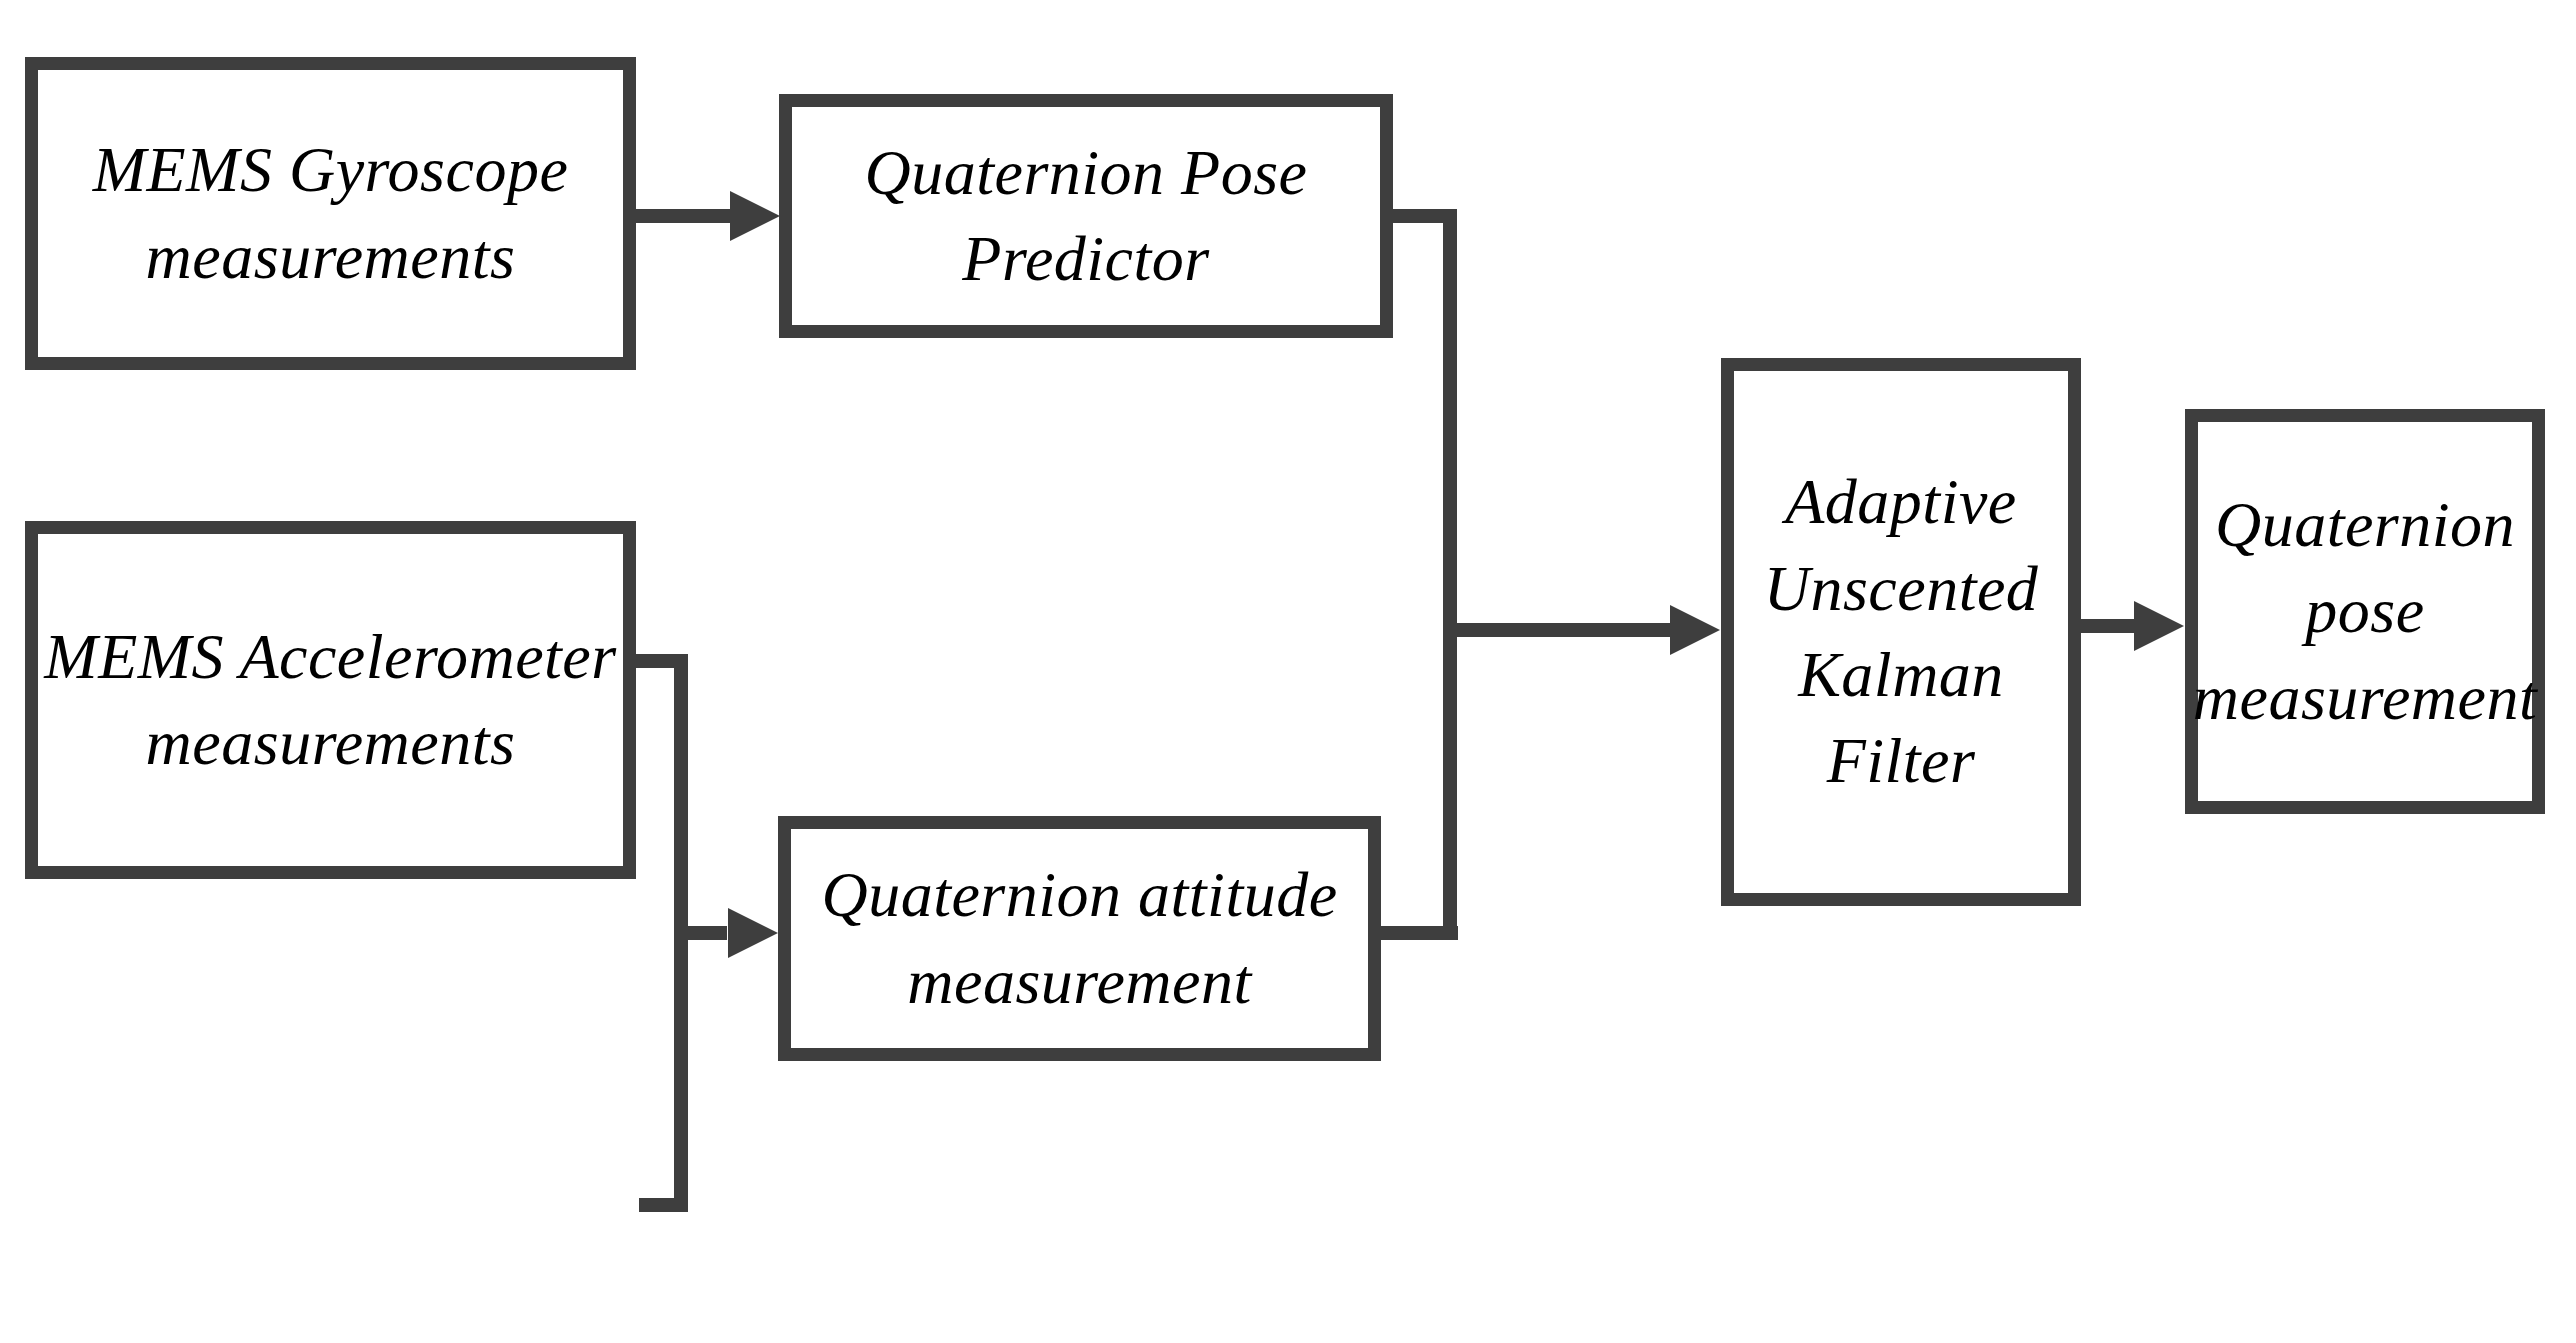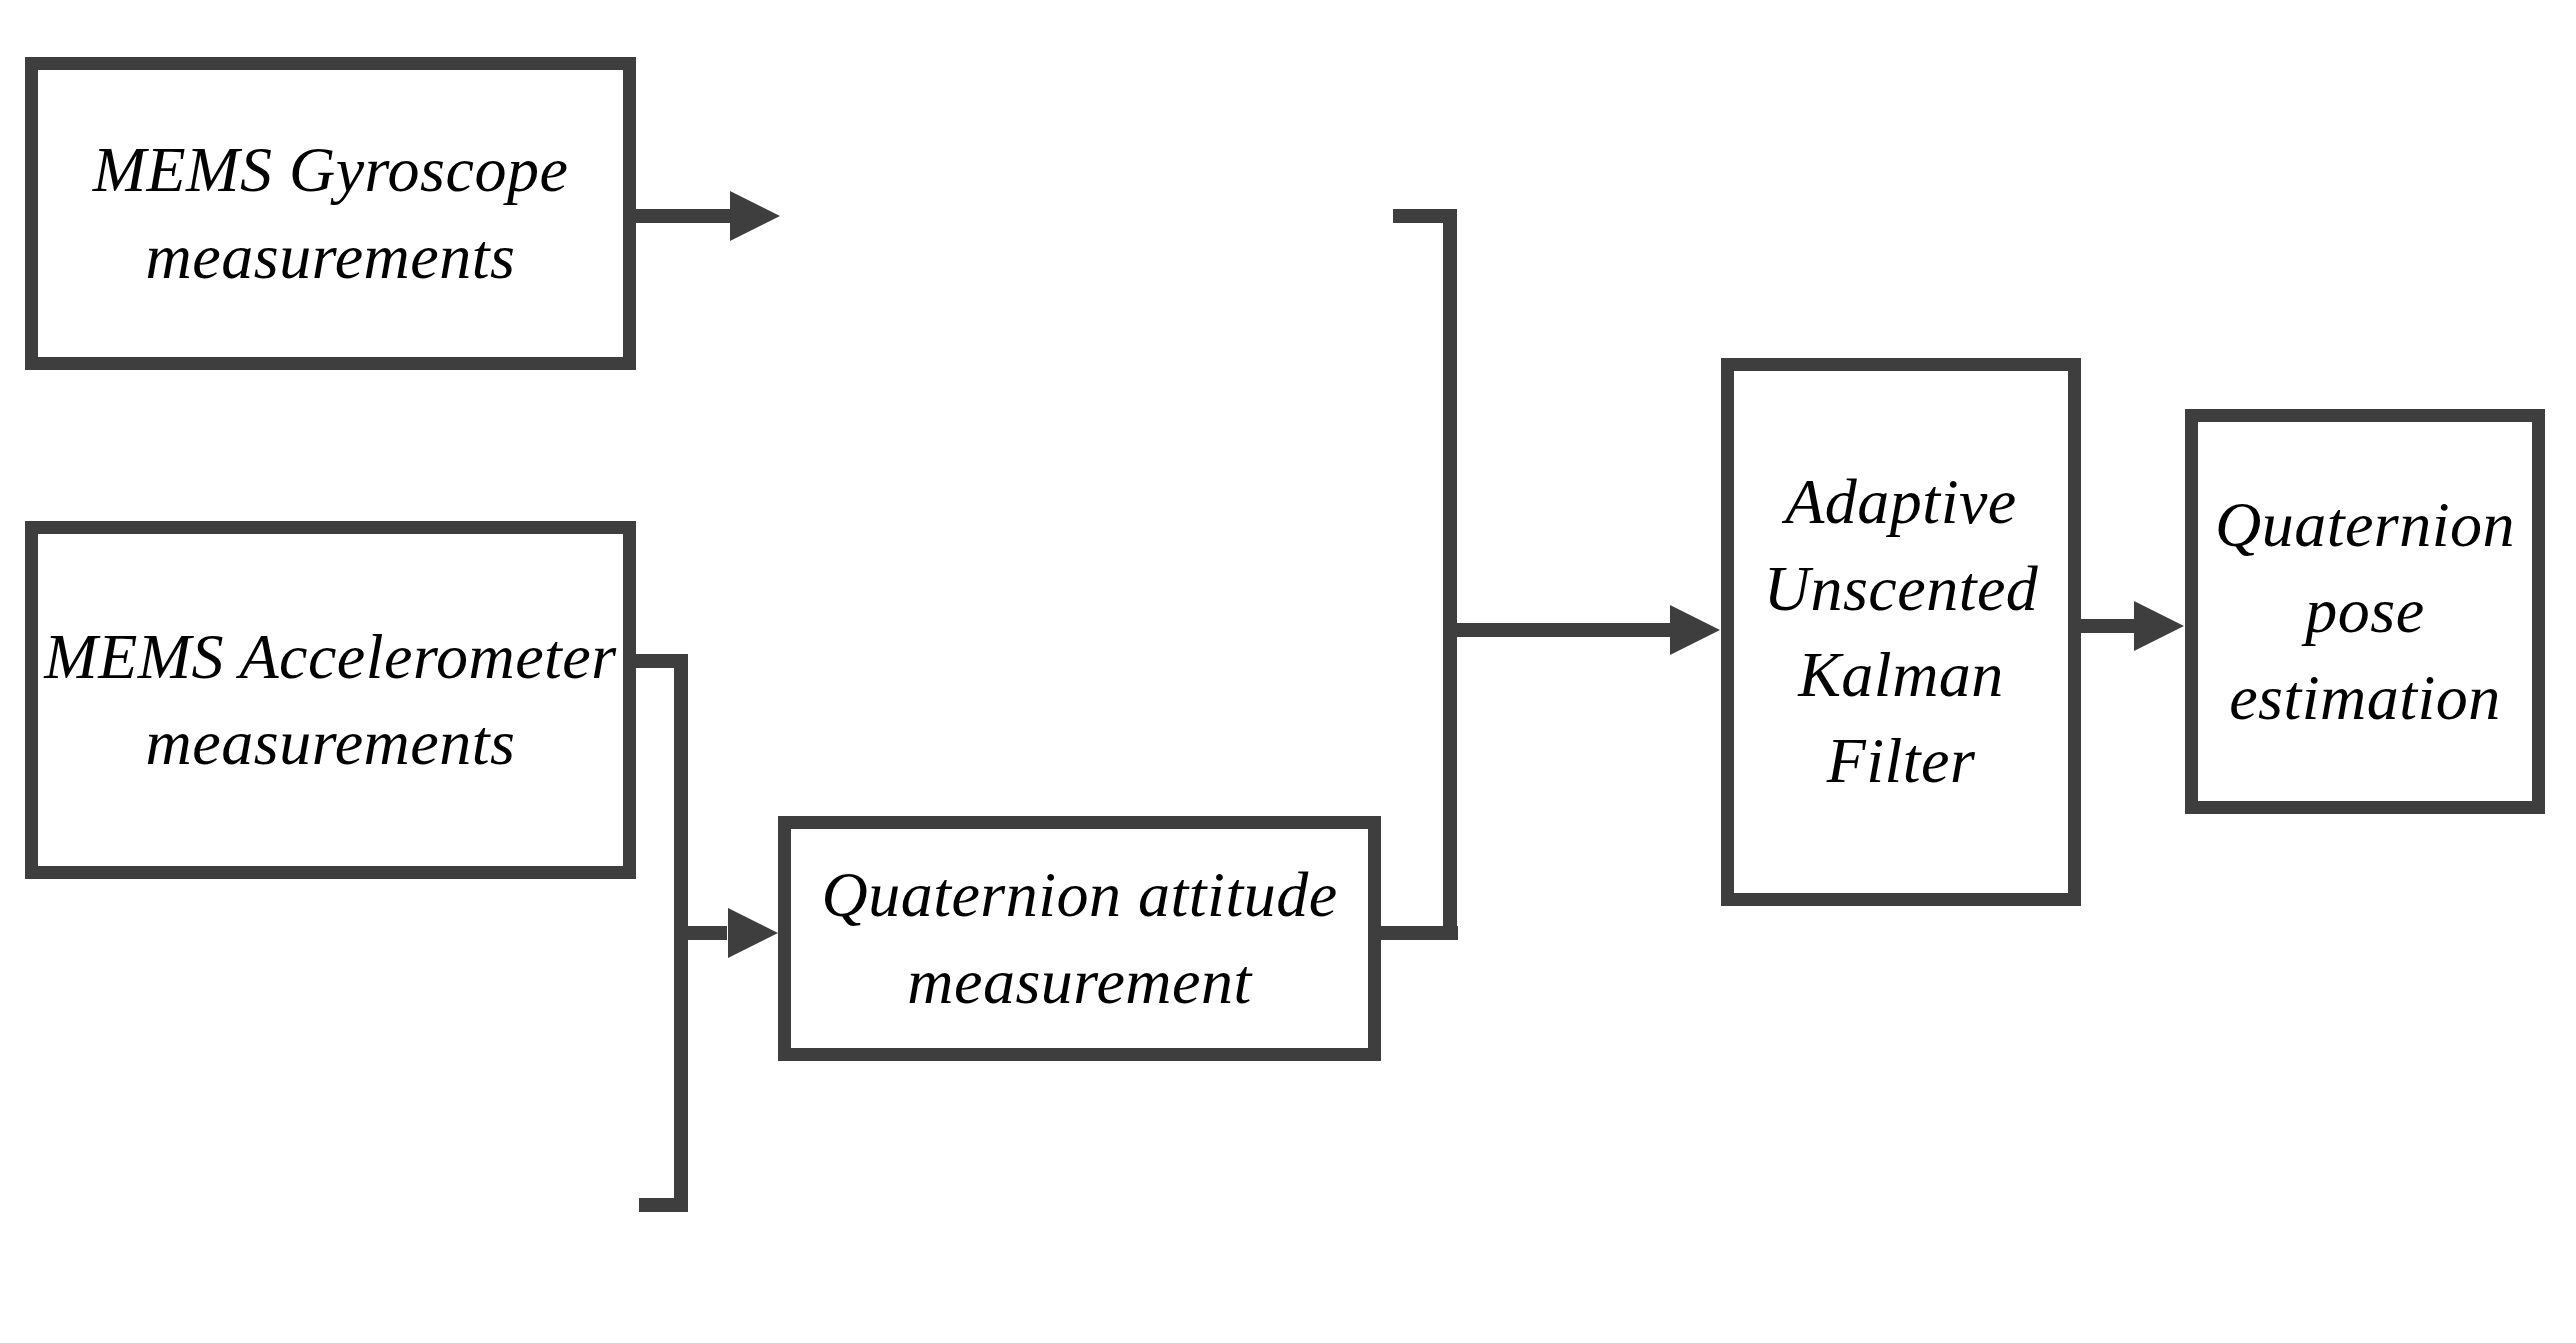--- a/index.html
+++ b/index.html
@@ -50,20 +50,24 @@
 </head>
 <body>
 
 <div id="canvas" style="--stroke: #3e3e3e; --text: #000000; --bg: #ffffff;">
 
   <div class="box" style="left:25px; top:25px; width:611px; height:313px;">
     <div class="box-label">MEMS Gyroscope
 measurements</div>
   </div>
 
+  <div class="box" style="left:779px; top:62px; width:614px; height:244px;">
+    <div class="box-label">Quaternion Pose
+Predictor</div>
+  </div>
 
   <div class="box" style="left:25px; top:489px; width:611px; height:358px;">
     <div class="box-label">MEMS Accelerometer
 measurements</div>
   </div>
 
 
   <div class="box" style="left:778px; top:784px; width:603px; height:245px;">
     <div class="box-label">Quaternion attitude
 measurement</div>
@@ -72,21 +76,21 @@
   <div class="box" style="left:1721px; top:326px; width:360px; height:548px;text-align:center;">
     <div class="box-label">Adaptive
 Unscented
 Kalman
 Filter</div>
   </div>
 
   <div class="box" style="left:2185px; top:377px; width:360px; height:405px;">
     <div class="box-label">Quaternion
 pose
-estimation</div>
+measurement</div>
   </div>
 
   <div class="bar" style="left:636px; top:177px; width:94px; height:13.6px;"></div>
   <div class="arrowhead" style="left:730px; top:159px;"></div>
 
   <div class="bar" style="left:1393px; top:177px; width:64px; height:13.6px;"></div>
   <div class="bar" style="left:1443px; top:177px; width:13.6px; height:730px;"></div>
   <div class="bar" style="left:1381px; top:894px; width:77px; height:13.6px;"></div>
 
   <div class="bar" style="left:1443px; top:591px; width:227px; height:13.6px;"></div>

